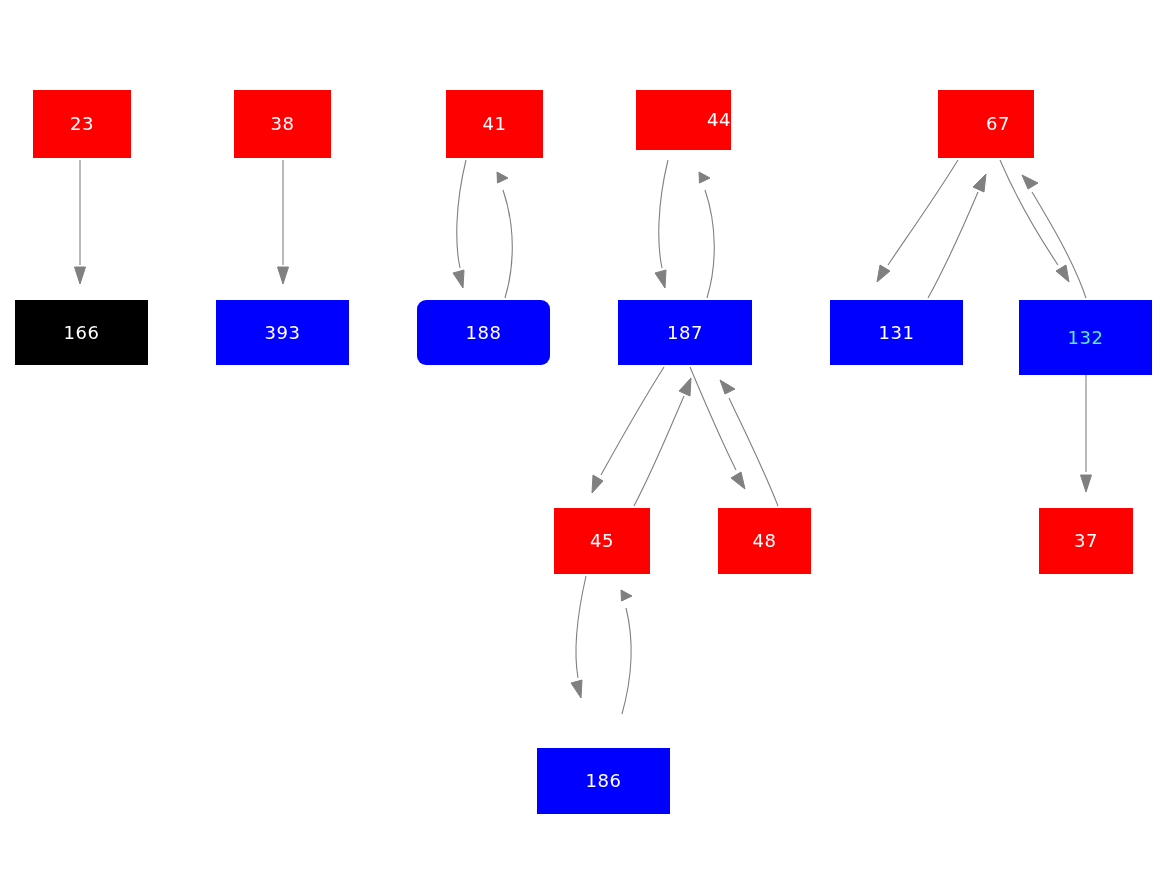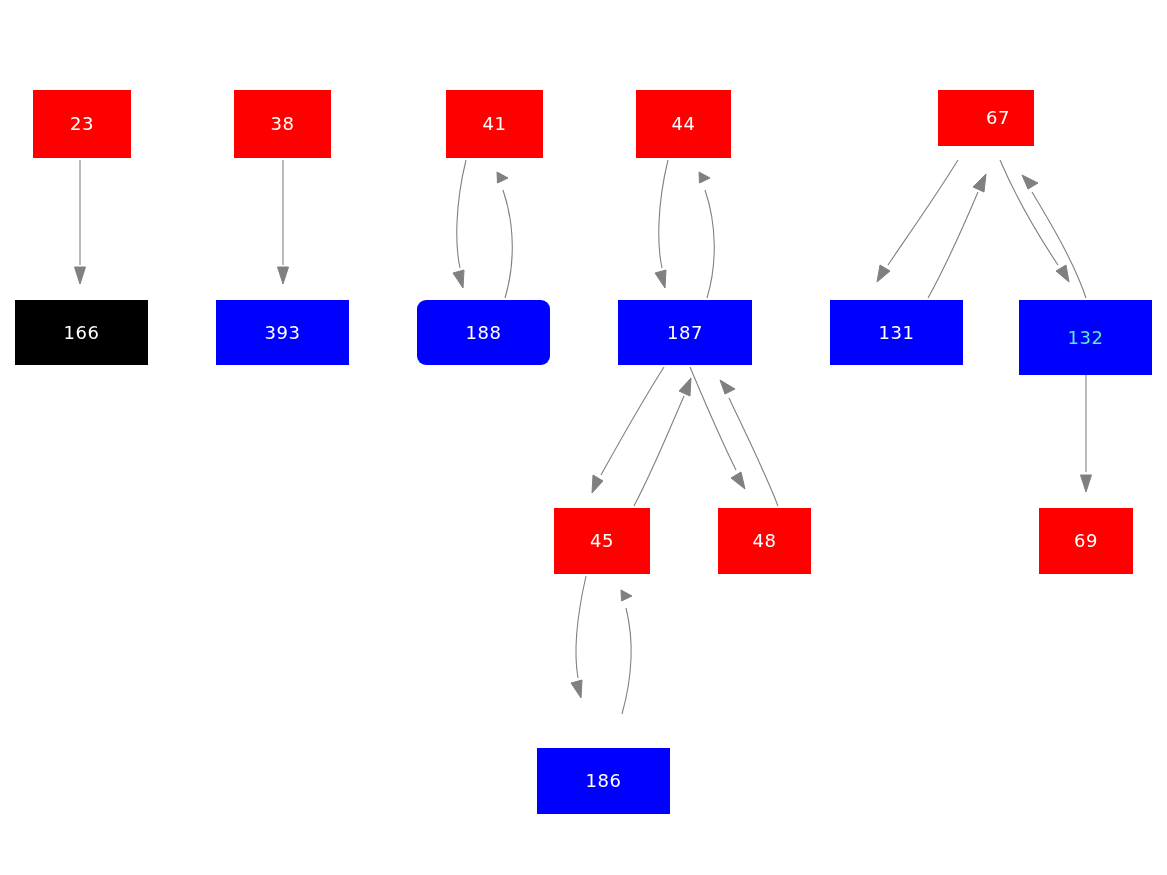--- a/index.html
+++ b/index.html
@@ -136,24 +136,24 @@
   <div id="node-layer">
       <div class="node red" style="left: 33px; top: 90px; width: 98px; height: 68px; background: rgb(255, 0, 0); color: rgb(255, 255, 255);">
         <span class="node-label">23</span>
       </div>
       <div class="node red" style="left: 234px; top: 90px; width: 97px; height: 68px; background: rgb(255, 0, 0); color: rgb(255, 255, 255);">
         <span class="node-label">38</span>
       </div>
       <div class="node red" style="left: 446px; top: 90px; width: 97px; height: 68px; background: rgb(255, 0, 0); color: rgb(255, 255, 255);">
         <span class="node-label">41</span>
       </div>
-      <div class="node red" style="left: 636px; top: 90px; width: 95px; height: 68px; background: rgb(255, 0, 0); color: rgb(255, 255, 255);">
+      <div class="node red" style="left: 636px; top: 90px; width: 95px; height: 60px; background: rgb(255, 0, 0); color: rgb(255, 255, 255); justify-content: flex-end;">
         <span class="node-label">44</span>
       </div>
-      <div class="node red" style="left: 938px; top: 90px; width: 96px; height: 56px; background: rgb(255, 0, 0); color: rgb(255, 255, 255); padding-left: 24px;">
+      <div class="node red" style="left: 938px; top: 90px; width: 96px; height: 68px; background: rgb(255, 0, 0); color: rgb(255, 255, 255); padding-left: 24px;">
         <span class="node-label">67</span>
       </div>
       <div class="node blue" style="left: 15px; top: 300px; width: 133px; height: 65px; background: #000000; color: rgb(255, 255, 255);">
         <span class="node-label">166</span>
       </div>
       <div class="node blue" style="left: 216px; top: 300px; width: 133px; height: 65px; background: rgb(0, 0, 255); color: rgb(255, 255, 255);">
         <span class="node-label">393</span>
       </div>
       <div class="node blue" style="left: 417px; top: 300px; width: 133px; height: 65px; background: rgb(0, 0, 255); color: rgb(255, 255, 255); border-radius: 9px;">
         <span class="node-label">188</span>
@@ -167,19 +167,19 @@
       <div class="node blue" style="left: 1019px; top: 300px; width: 133px; height: 75px; background: rgb(0, 0, 255); color: #5eead4;">
         <span class="node-label">132</span>
       </div>
       <div class="node red" style="left: 554px; top: 508px; width: 96px; height: 66px; background: rgb(255, 0, 0); color: rgb(255, 255, 255);">
         <span class="node-label">45</span>
       </div>
       <div class="node red" style="left: 718px; top: 508px; width: 93px; height: 66px; background: rgb(255, 0, 0); color: rgb(255, 255, 255);">
         <span class="node-label">48</span>
       </div>
       <div class="node red" style="left: 1039px; top: 508px; width: 94px; height: 66px; background: rgb(255, 0, 0); color: rgb(255, 255, 255);">
-        <span class="node-label">69</span>
+        <span class="node-label">37</span>
       </div>
       <div class="node blue" style="left: 537px; top: 748px; width: 133px; height: 66px; background: rgb(0, 0, 255); color: rgb(255, 255, 255);">
         <span class="node-label">186</span>
       </div>
     </div>
 </div>
 
 </body></html>

